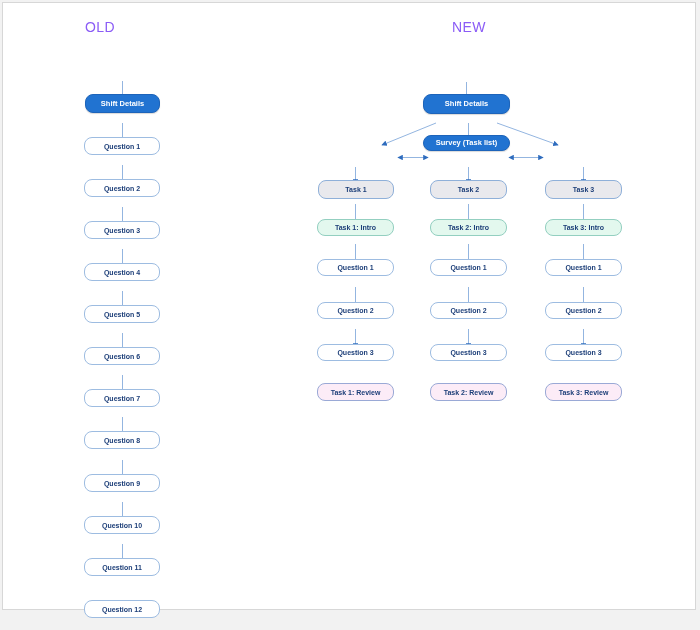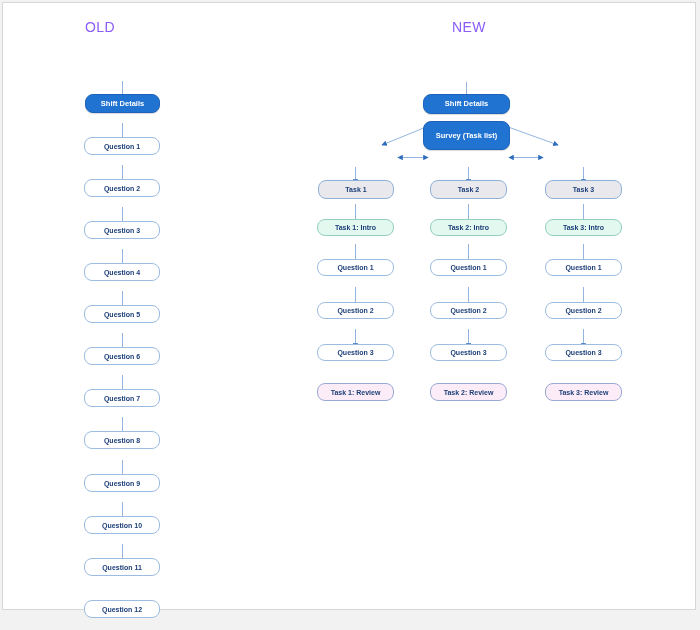--- a/index.html
+++ b/index.html
@@ -95,21 +95,21 @@
 <div class="node" style="left:84px;top:357px;width:76px;height:18px;">Question 7</div>
 <div class="node" style="left:84px;top:399px;width:76px;height:18px;">Question 8</div>
 <div class="node" style="left:84px;top:442px;width:76px;height:18px;">Question 9</div>
 <div class="node" style="left:84px;top:484px;width:76px;height:18px;">Question 10</div>
 <div class="node" style="left:84px;top:526px;width:76px;height:18px;">Question 11</div>
 <div class="node" style="left:84px;top:568px;width:76px;height:18px;">Question 12</div>
 
 <div class="section-heading" style="left:452px;top:19px;">NEW</div>
 
 <div class="node primary" style="left:423px;top:62px;width:87px;height:20px;">Shift Details</div>
-<div class="node primary" style="left:423px;top:89px;width:87px;height:29px;">Survey (Task list)</div>
+<div class="node primary" style="left:423px;top:103px;width:87px;height:16px;">Survey (Task list)</div>
 
 <div class="node task" style="left:318px;top:148px;width:76px;height:19px;">Task 1</div>
 <div class="node task" style="left:430px;top:148px;width:77px;height:19px;">Task 2</div>
 <div class="node task" style="left:545px;top:148px;width:77px;height:19px;">Task 3</div>
 
 <div class="node intro" style="left:317px;top:187px;width:77px;height:17px;">Task 1: Intro</div>
 <div class="node" style="left:317px;top:227px;width:77px;height:17px;">Question 1</div>
 <div class="node" style="left:317px;top:270px;width:77px;height:17px;">Question 2</div>
 <div class="node" style="left:317px;top:312px;width:77px;height:17px;">Question 3</div>
 <div class="node review" style="left:317px;top:351px;width:77px;height:18px;">Task 1: Review</div>

